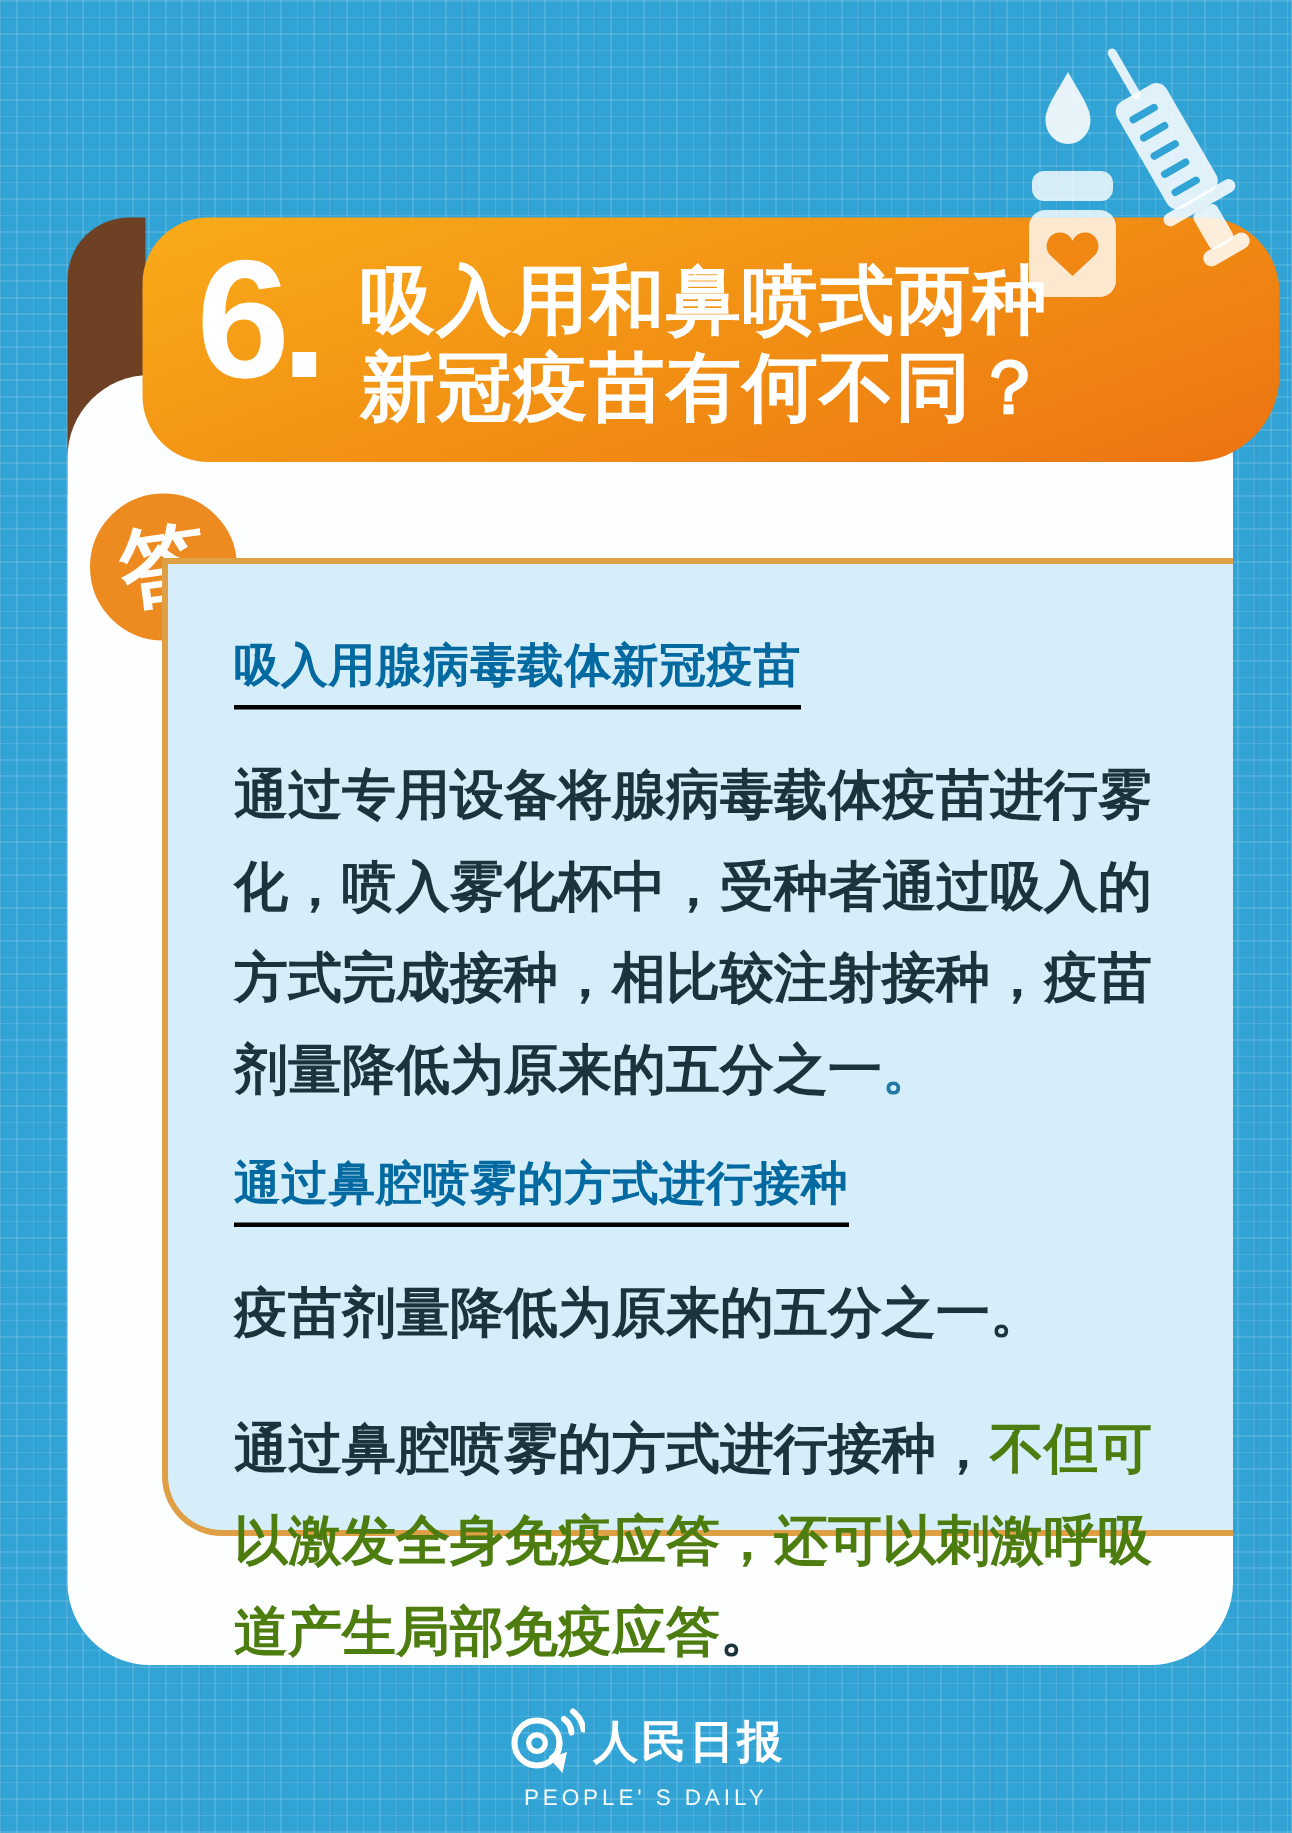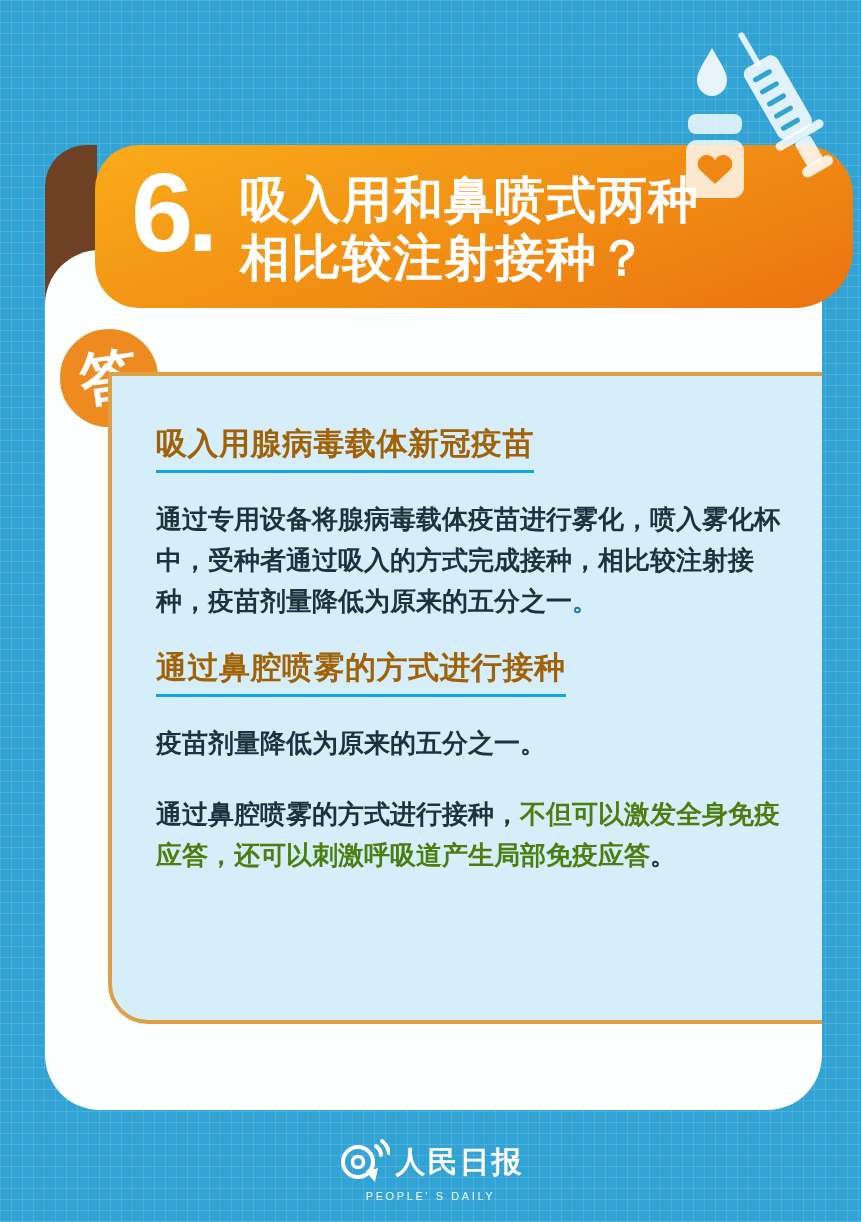--- a/index.html
+++ b/index.html
@@ -55,53 +55,53 @@
     box-sizing:border-box;
     background:#d5eef9;
     border-top:4px solid #df9f44;
     border-left:4px solid #df9f44;
     border-bottom:4px solid #df9f44;
     border-radius:0 0 0 40px;
     padding:52px 26px 0 44px;
   }
   .sec-heading{
     display:inline-block;
-    font-size:31px;font-weight:800;color:#a16207;letter-spacing:0.5px;
-    border-bottom:3px solid #0ea5e9;padding-bottom:11px;
+    font-size:31px;font-weight:800;color:#0369a1;letter-spacing:0.5px;
+    border-bottom:3px solid #000000;padding-bottom:11px;
     margin:0 0 26px 0;line-height:1;
   }
   .body{
-    width:640px;font-size:26px;line-height:41px;font-weight:600;
+    width:640px;font-size:36px;line-height:61px;font-weight:600;
     color:#1c333c;margin:0 0 30px 0;letter-spacing:0;
     word-break:break-all;
   }
   .teal{color:#1f7ba6;}
   .teal-bold{color:#4d7c0f;font-weight:900;}
   
   .footer{
     position:absolute;left:0;top:1138px;width:861px;
     display:flex;flex-direction:column;align-items:center;color:#fff;
   }
   .logo-row{display:flex;align-items:center;gap:6px;}
   .logo-cn{font-size:30px;font-weight:900;letter-spacing:2px;line-height:1;}
-  .logo-en{font-size:11px;letter-spacing:2.6px;margin-top:4px;opacity:0.95;}
+  .logo-en{font-size:15px;letter-spacing:2.6px;margin-top:4px;opacity:0.95;}
 </style>
 </head>
 <body>
 
 <div class="page">
 
   <div class="ribbon"></div>
   <div class="card"></div>
 
   <div class="banner">
     <div class="q-number">6.</div>
     <div class="q-title">
       <div>吸入用和鼻喷式两种</div>
-      <div>相比较注射接种？</div>
+      <div>新冠疫苗有何不同？</div>
     </div>
   </div>
 
   <svg class="deco" viewBox="0 0 220 195">
     <g>
       <path d="M74,26 C65,42 59,50 59,58 a15,16 0 0 0 30,0 C89,50 83,42 74,26 Z" fill="rgba(255,255,255,0.88)"></path>
     </g>
     <g>
       <rect x="50" y="92" width="54" height="20" rx="8" fill="rgba(255,255,255,0.8)"></rect>
       <rect x="48" y="118" width="58" height="58" rx="11" fill="rgba(255,255,255,0.8)"></rect>

